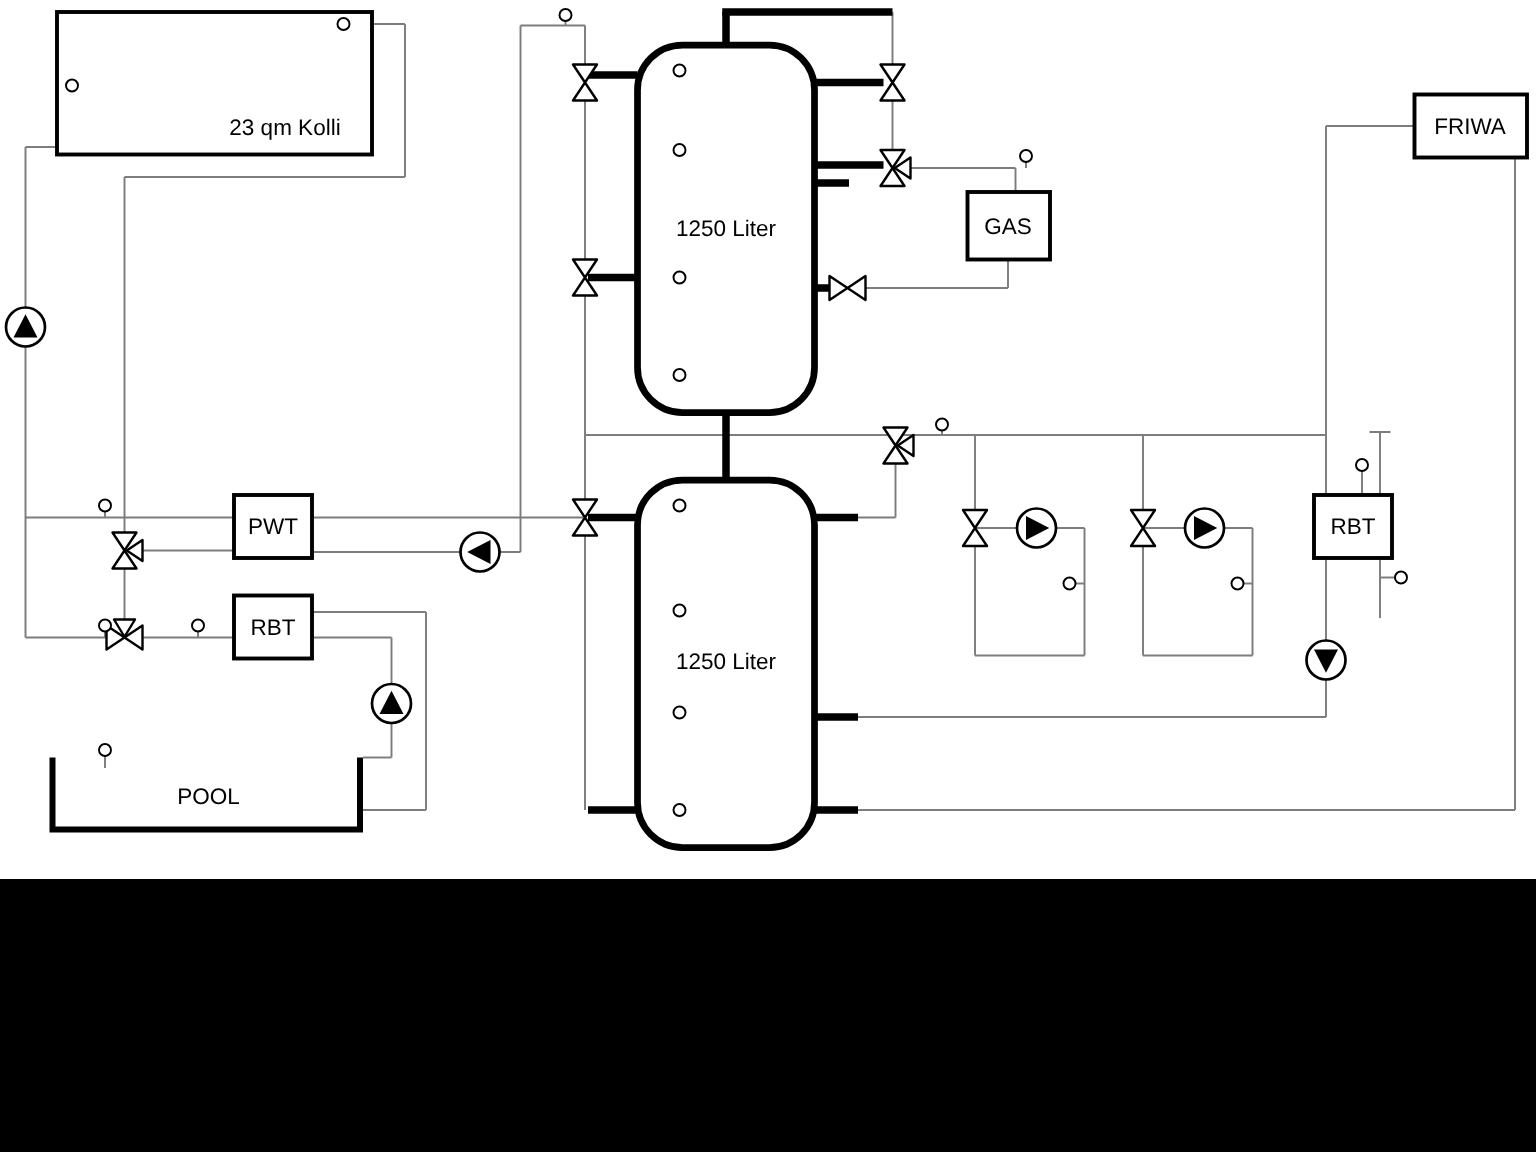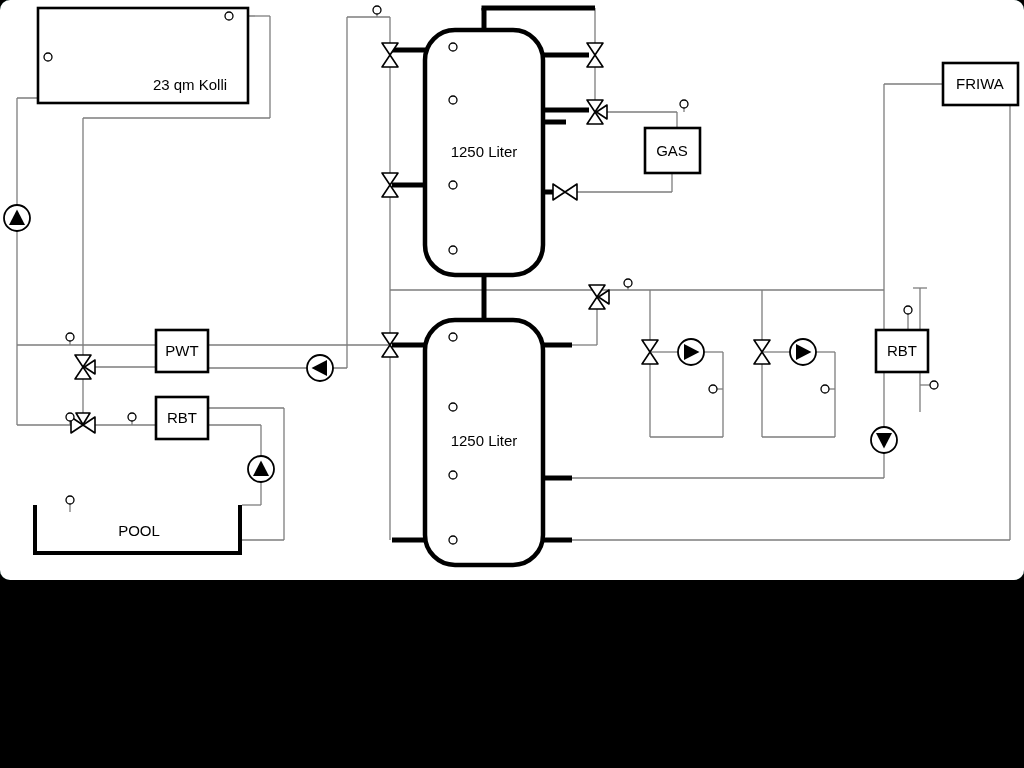--- a/index.html
+++ b/index.html
@@ -1,16 +1,16 @@
 <!DOCTYPE html>
 <html><head>
 <meta charset="utf-8">
 <style>
   html,body{margin:0;padding:0;background:#000;}
-  .screen{width:1024px;height:580px;position:relative;background:#5eead4;overflow:hidden;border-radius:10px;}
+  .screen{width:1024px;height:768px;position:relative;background:#5eead4;overflow:hidden;}
   svg{display:block;}
   .thin{stroke:#7d7d7d;stroke-width:1.3;fill:none;}
   .thick{stroke:#000;stroke-width:5;fill:none;}
   .box{fill:#fff;stroke:#000;stroke-width:2.6;}
   .tank{fill:#fff;stroke:#000;stroke-width:4.5;}
   .valve{fill:#fff;stroke:#000;stroke-width:1.6;stroke-linejoin:round;}
   .sensor{fill:#fff;stroke:#000;stroke-width:1.3;}
   .lbl{font-family:"Liberation Sans",sans-serif;font-size:15px;fill:#000;text-anchor:middle;}
   .pool{fill:none;stroke:#000;stroke-width:4;}
 </style>

